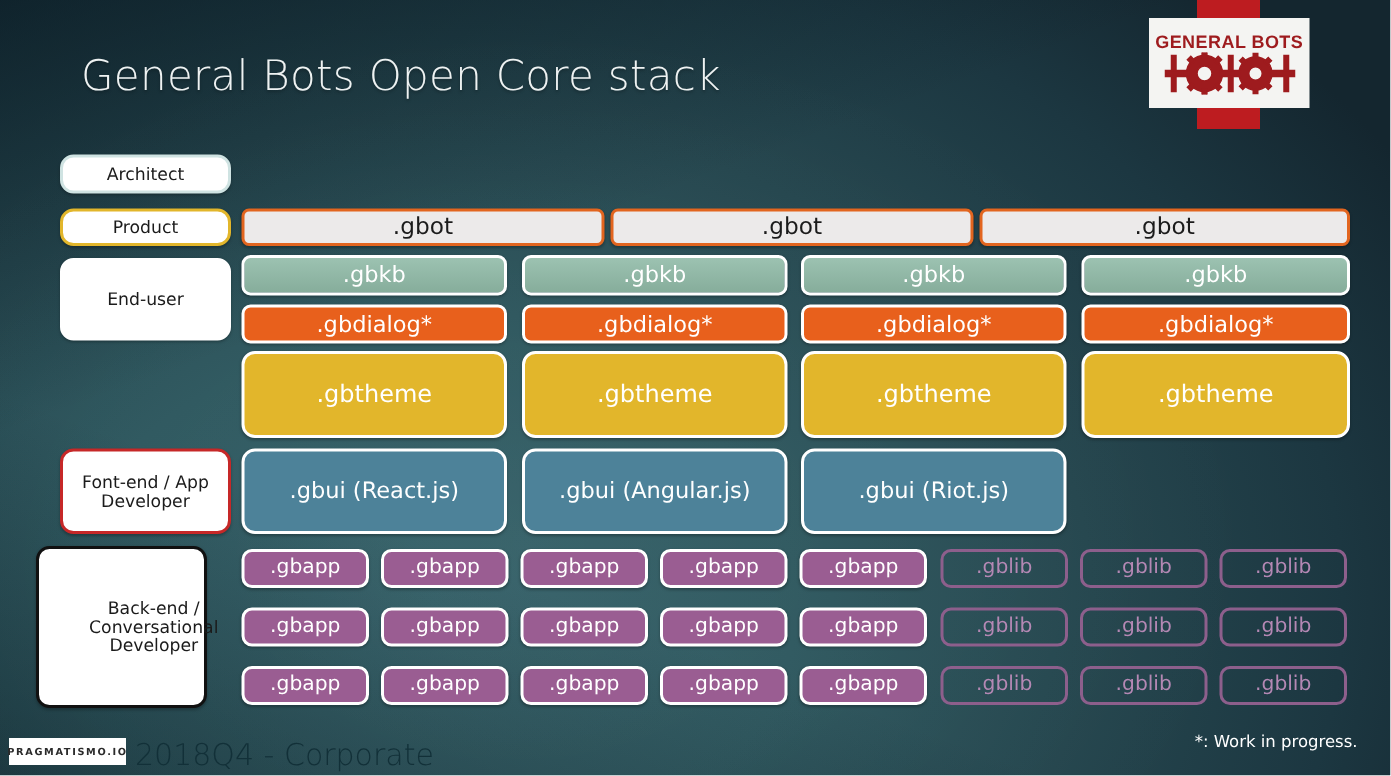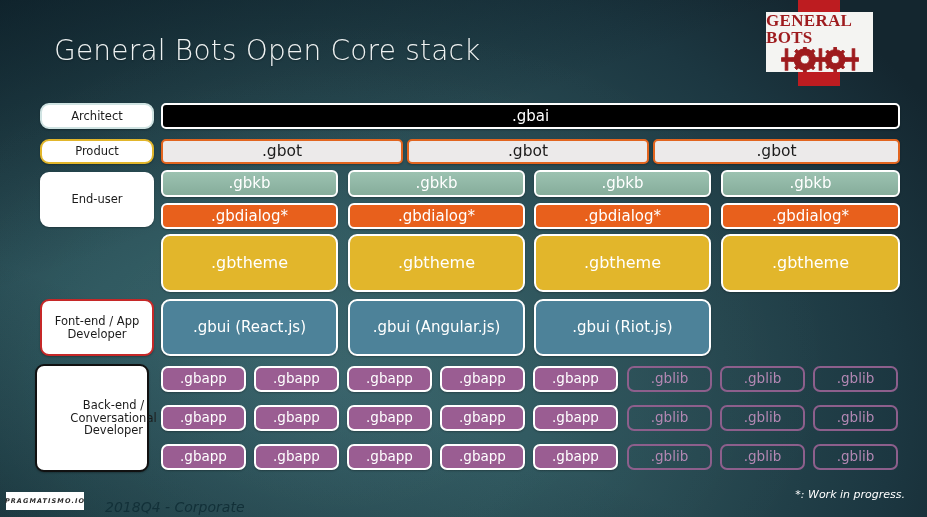--- a/index.html
+++ b/index.html
@@ -31,22 +31,22 @@
     position: absolute; left: 798px; top: 0; width: 42px; height: 86px;
     background: #bd1c20; z-index: 3;
   }
   #logo-box {
     position: absolute; left: 766px; top: 12px; width: 107px; height: 60px;
     background: #f4f4f2; z-index: 4;
     display: flex; flex-direction: column; align-items: center; justify-content: center;
     gap: 1px;
   }
   #logo-text {
-    font-size: 17px; font-weight: bold; letter-spacing: 0.3px;
-    color: #9e1b1e; font-family: Liberation Serif, serif;
+    font-size: 12px; font-weight: bold; letter-spacing: 0.3px;
+    color: #9e1b1e; font-family: Liberation Sans, sans-serif;
     line-height: 1;
   }
   #logo-gears { display: block; }
 
   
   #title {
     position: absolute; left: 54px; top: 36px;
     font-size: 28px; font-weight: 300; color: #eef2f2;
     letter-spacing: 0.2px; line-height: 1.1;
     font-family: "DejaVu Sans", sans-serif;
@@ -129,35 +129,34 @@
   .gblib {
     background: transparent;
     border: 2px solid #8d5f8c;
     color: #b488b4;
     font-size: 13.5px;
     border-radius: 7px;
     box-shadow: none;
   }
 
   
-  #footer { position: absolute; left: 0; bottom: 0; width: 927px; height: 34px; z-index: 5; font-style: italic; }
+  #footer { position: absolute; left: 0; bottom: 0; width: 927px; height: 34px; z-index: 5; }
   #prag-badge {
     position: absolute; left: 6px; bottom: 7px;
     width: 78px; height: 18px; background: #ffffff;
     display: flex; align-items: center; justify-content: center;
   }
   #prag-text {
     font-size: 6.5px; letter-spacing: 1.1px; color: #2b2b2b; font-weight: bold;
     font-family: "DejaVu Sans", sans-serif;
   }
   #footer-note {
     position: absolute; left: 90px; bottom: 2px;
-    font-size: 14px; color: #123038; font-family: "DejaVu Sans", sans-serif;
+    font-size: 20px; color: #123038; font-family: "DejaVu Sans", sans-serif;
     font-weight: 300;
-    margin-left: 15px;
   }
   #wip-note {
     position: absolute; right: 22px; bottom: 16px;
     font-size: 11px; color: #ffffff; font-family: "DejaVu Sans", sans-serif;
   }
 </style>
 </head>
 <body>
 
 <div id="slide">
@@ -207,25 +206,24 @@
 
   <div id="title">General Bots Open Core stack</div>
 
   <div id="diagram">
 
     <div class="box role r-architect" style="left:40px; top:103px; width:114px; height:26px;">Architect</div>
     <div class="box role r-enduser" style="left:40px; top:172px; width:114px; height:55px;">End-user</div>
     <div class="box role r-product" style="left:40px; top:139px; width:114px; height:25px;">Product</div>
     <div class="box role r-frontend" style="left:40px; top:299px; width:114px; height:57px;">Font-end / App
 Developer</div>
-    <div class="box role r-backend" style="left:35px; top:364px; width:114px; height:108px;padding-left:47px;">Back-end  /
+    <div class="box role r-backend" style="left:24px; top:364px; width:114px; height:108px;padding-left:47px;">Back-end  /
 Conversational
 Developer</div>
 
-    <div class="box gbai" style="left:161px; top:103px; width:739px; height:26px;">.gbai</div>
 
     <div class="box gbot" style="left:161px; top:139px; width:242px; height:25px;">.gbot</div>
     <div class="box gbot" style="left:407px; top:139px; width:242px; height:25px;">.gbot</div>
     <div class="box gbot" style="left:653px; top:139px; width:247px; height:25px;">.gbot</div>
 
     <div class="box gbkb" style="left:161px; top:170px; width:177px; height:27px;">.gbkb</div>
     <div class="box gbkb" style="left:348px; top:170px; width:177px; height:27px;">.gbkb</div>
     <div class="box gbkb" style="left:534px; top:170px; width:177px; height:27px;">.gbkb</div>
     <div class="box gbkb" style="left:721px; top:170px; width:179px; height:27px;">.gbkb</div>
 

